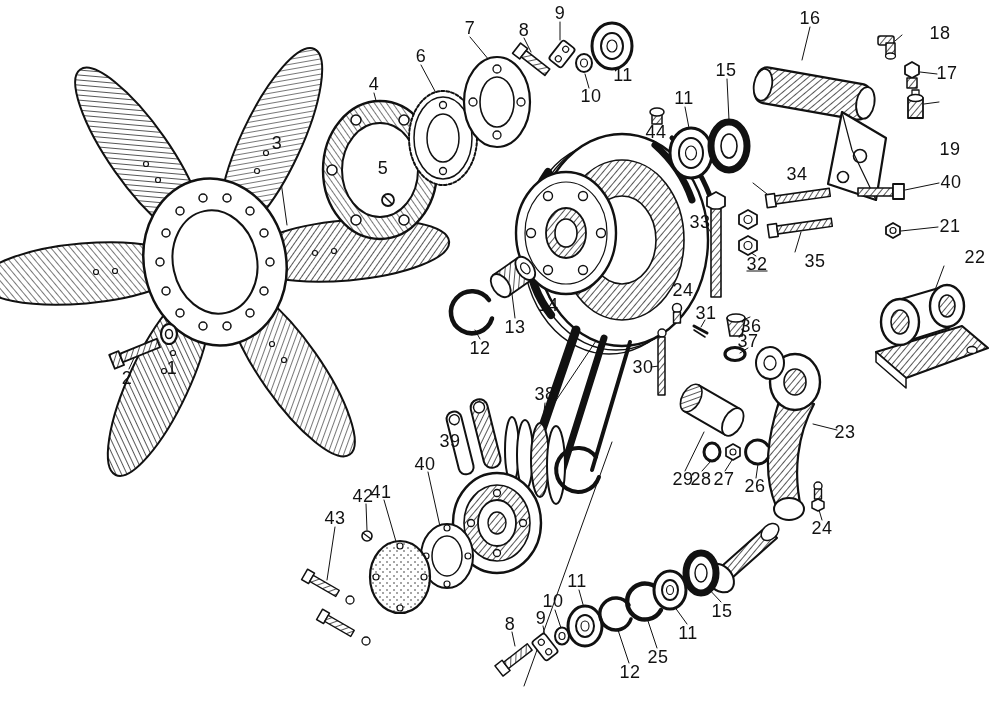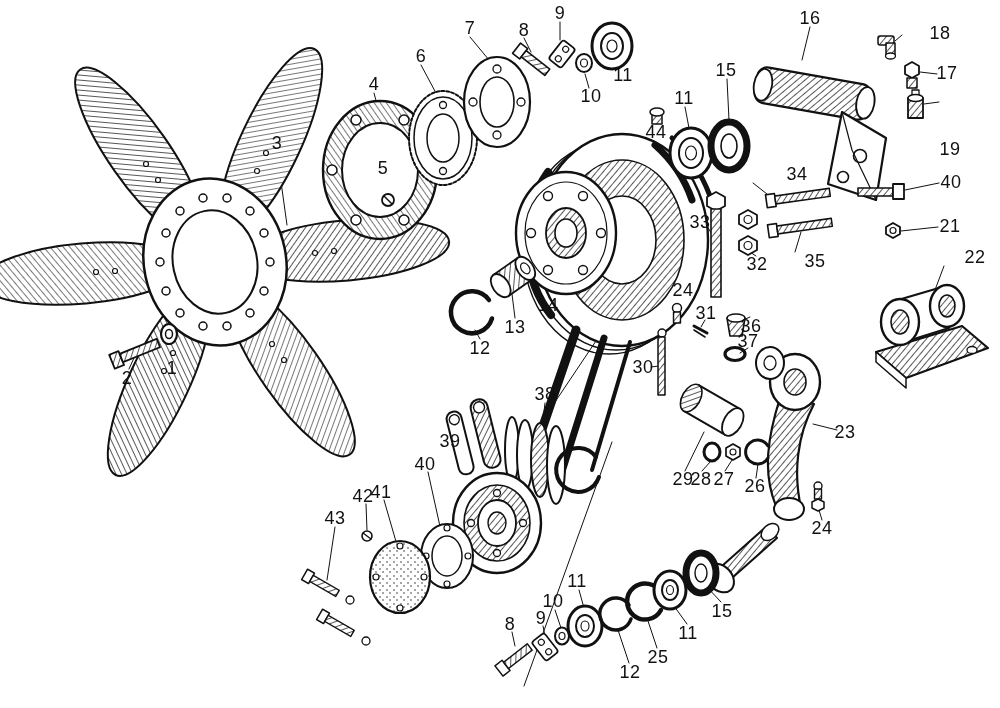--- a/index.html
+++ b/index.html
@@ -538,21 +538,21 @@
       <div class="callout" style="left: 726px; top: 70px;">15</div>
       <div class="callout" style="left: 810px; top: 18px;">16</div>
       <div class="callout" style="left: 940px; top: 33px;">18</div>
       <div class="callout" style="left: 947px; top: 73px;">17</div>
       <div class="callout" style="left: 950px; top: 117px; margin-top: 32px;">19</div>
       <div class="callout" style="left: 951px; top: 182px;">40</div>
       <div class="callout" style="left: 950px; top: 226px;">21</div>
       <div class="callout" style="left: 949px; top: 257px; margin-left: 26px;">22</div>
       <div class="callout" style="left: 753px; top: 174px; margin-left: 44px;">34</div>
       <div class="callout" style="left: 700px; top: 222px;">33</div>
-      <div class="callout" style="left: 757px; top: 264px;">32</div>
+      <div class="callout" style="left: 757px; top: 264px; text-decoration: underline;">32</div>
       <div class="callout" style="left: 795px; top: 261px; margin-left: 20px;">35</div>
       <div class="callout" style="left: 548px; top: 305px;">14</div>
       <div class="callout" style="left: 515px; top: 327px;">13</div>
       <div class="callout" style="left: 480px; top: 348px;">12</div>
       <div class="callout" style="left: 683px; top: 290px;">24</div>
       <div class="callout" style="left: 706px; top: 313px;">31</div>
       <div class="callout" style="left: 751px; top: 310px; margin-top: 16px;">36</div>
       <div class="callout" style="left: 748px; top: 341px;">37</div>
       <div class="callout" style="left: 643px; top: 367px;">30</div>
       <div class="callout" style="left: 845px; top: 432px;">23</div>

